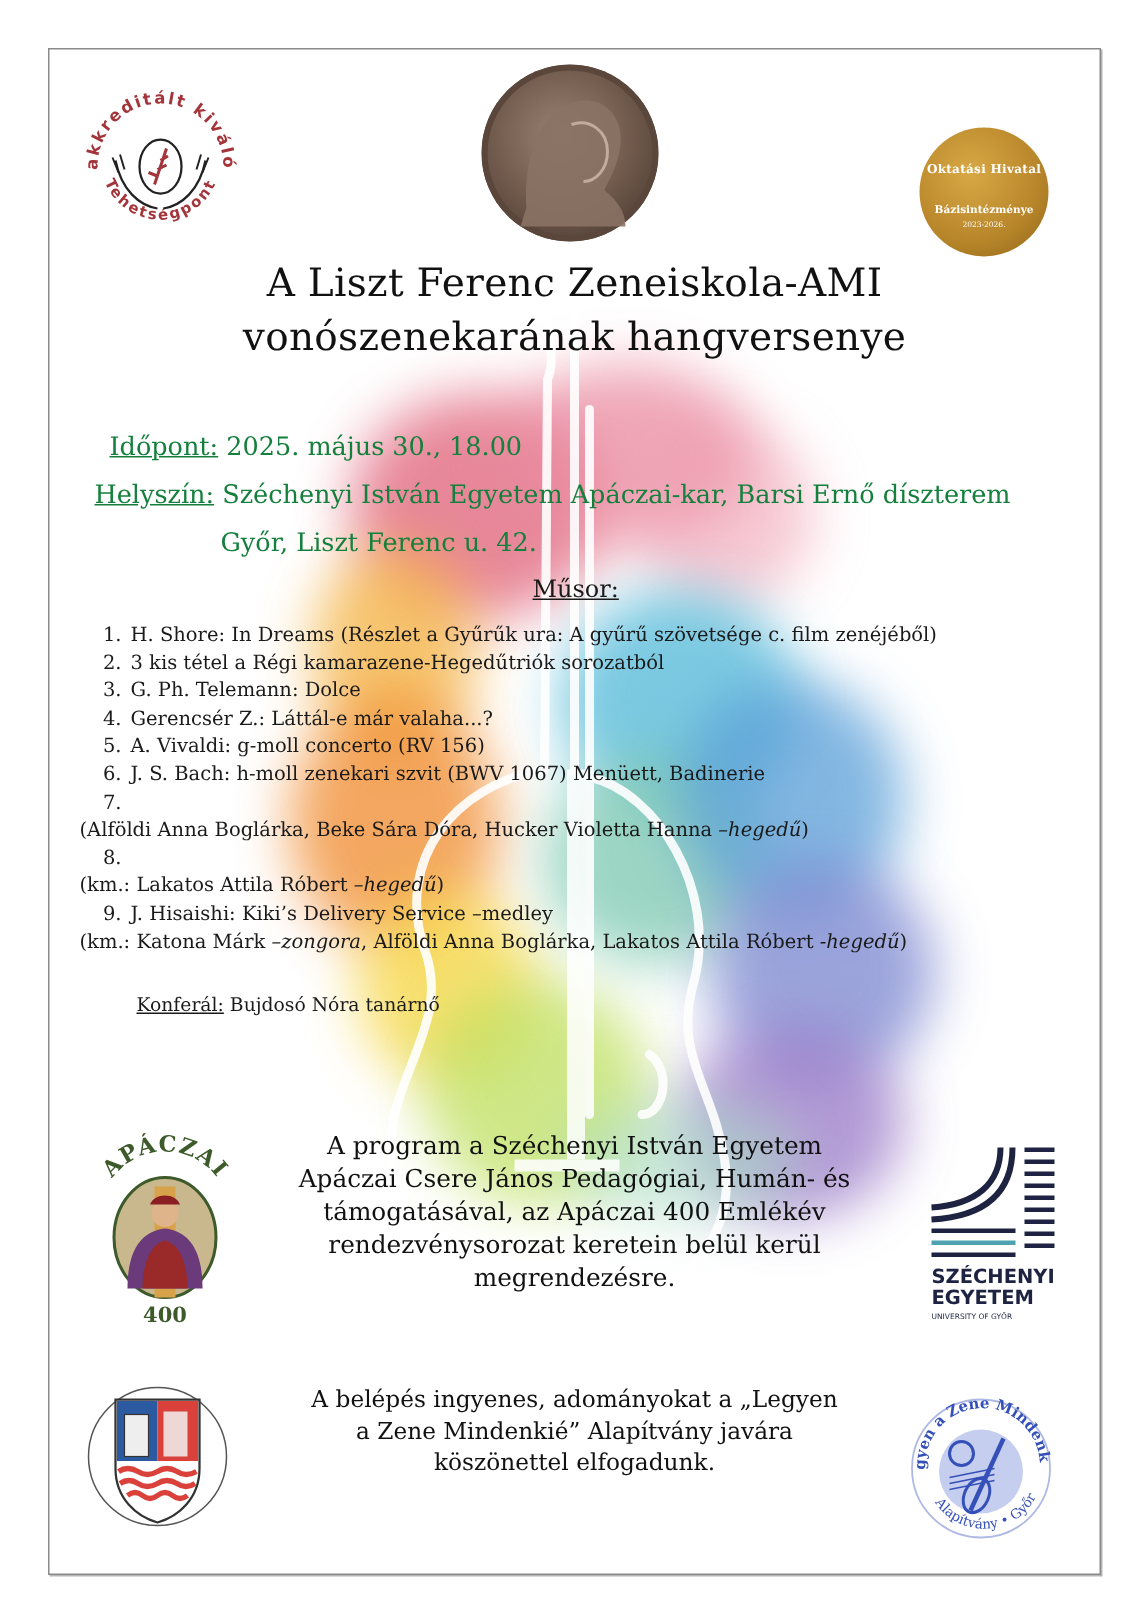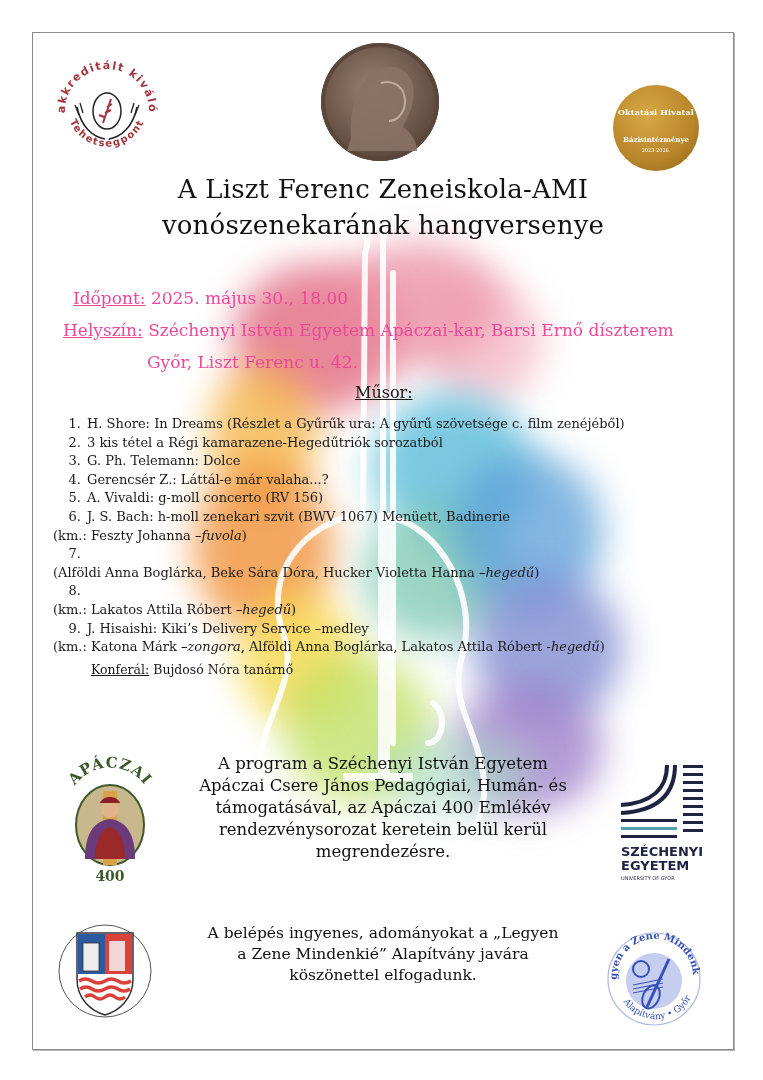--- a/index.html
+++ b/index.html
@@ -14,21 +14,21 @@
   
   .watercolor { position: absolute; left: 0; top: 0; width: 700px; height: 1016px; pointer-events: none; }
   .blob { position: absolute; border-radius: 50%; filter: blur(18px); opacity: 0.75; }
   .violin { position: absolute; left: 160px; top: 150px; width: 360px; height: 700px; }
 
   .abs { position: absolute; }
   .title {
     position: absolute; left: 0; top: 138px; width: 700px; text-align: center;
     font-size: 26px; line-height: 36px; color: #111; letter-spacing: 0.2px;
   }
-  .info { position: absolute; font-size: 17px; line-height: 22px; color: #ec4899; }
+  .info { position: absolute; font-size: 17px; line-height: 22px; color: #15803d; }
   .u { text-decoration: underline; }
   .program-heading { position: absolute; left: 322px; top: 350px; font-size: 16px; text-decoration: underline; }
   .program-list { position: absolute; left: 20px; top: 382px; width: 670px; font-size: 13px; line-height: 18.6px; }
   .pi { display: flex; }
   .pi .num { width: 28px; text-align: right; padding-right: 6px; flex: none; }
   .it { font-style: italic; }
   .konf { position: absolute; left: 58px; top: 629px; font-size: 12.5px; }
   .support {
     position: absolute; left: 150px; top: 720px; width: 400px; text-align: center;
     font-size: 16.5px; line-height: 22px; color: #111;
@@ -140,21 +140,20 @@
       </div>
     <div class="pi">
         <span class="num">5.</span>
         <span>A. Vivaldi: g-moll concerto (RV 156)</span>
       </div>
     <div>
       <div class="pi">
           <span class="num">6.</span>
           <span>J. S. Bach: h-moll zenekari szvit (BWV 1067) Menüett, Badinerie</span>
         </div>
-      <div class="sub"><span>(km.: Feszty Johanna </span><span class="it">–fuvola</span><span>)</span></div>
     </div>
     <div>
       <div class="pi">
           <span class="num">7.</span>
         </div>
       <div class="sub"><span>(Alföldi Anna Boglárka, Beke Sára Dóra, Hucker Violetta Hanna </span><span class="it">–hegedű</span><span>)</span></div>
     </div>
     <div>
       <div class="pi">
           <span class="num">8.</span>

